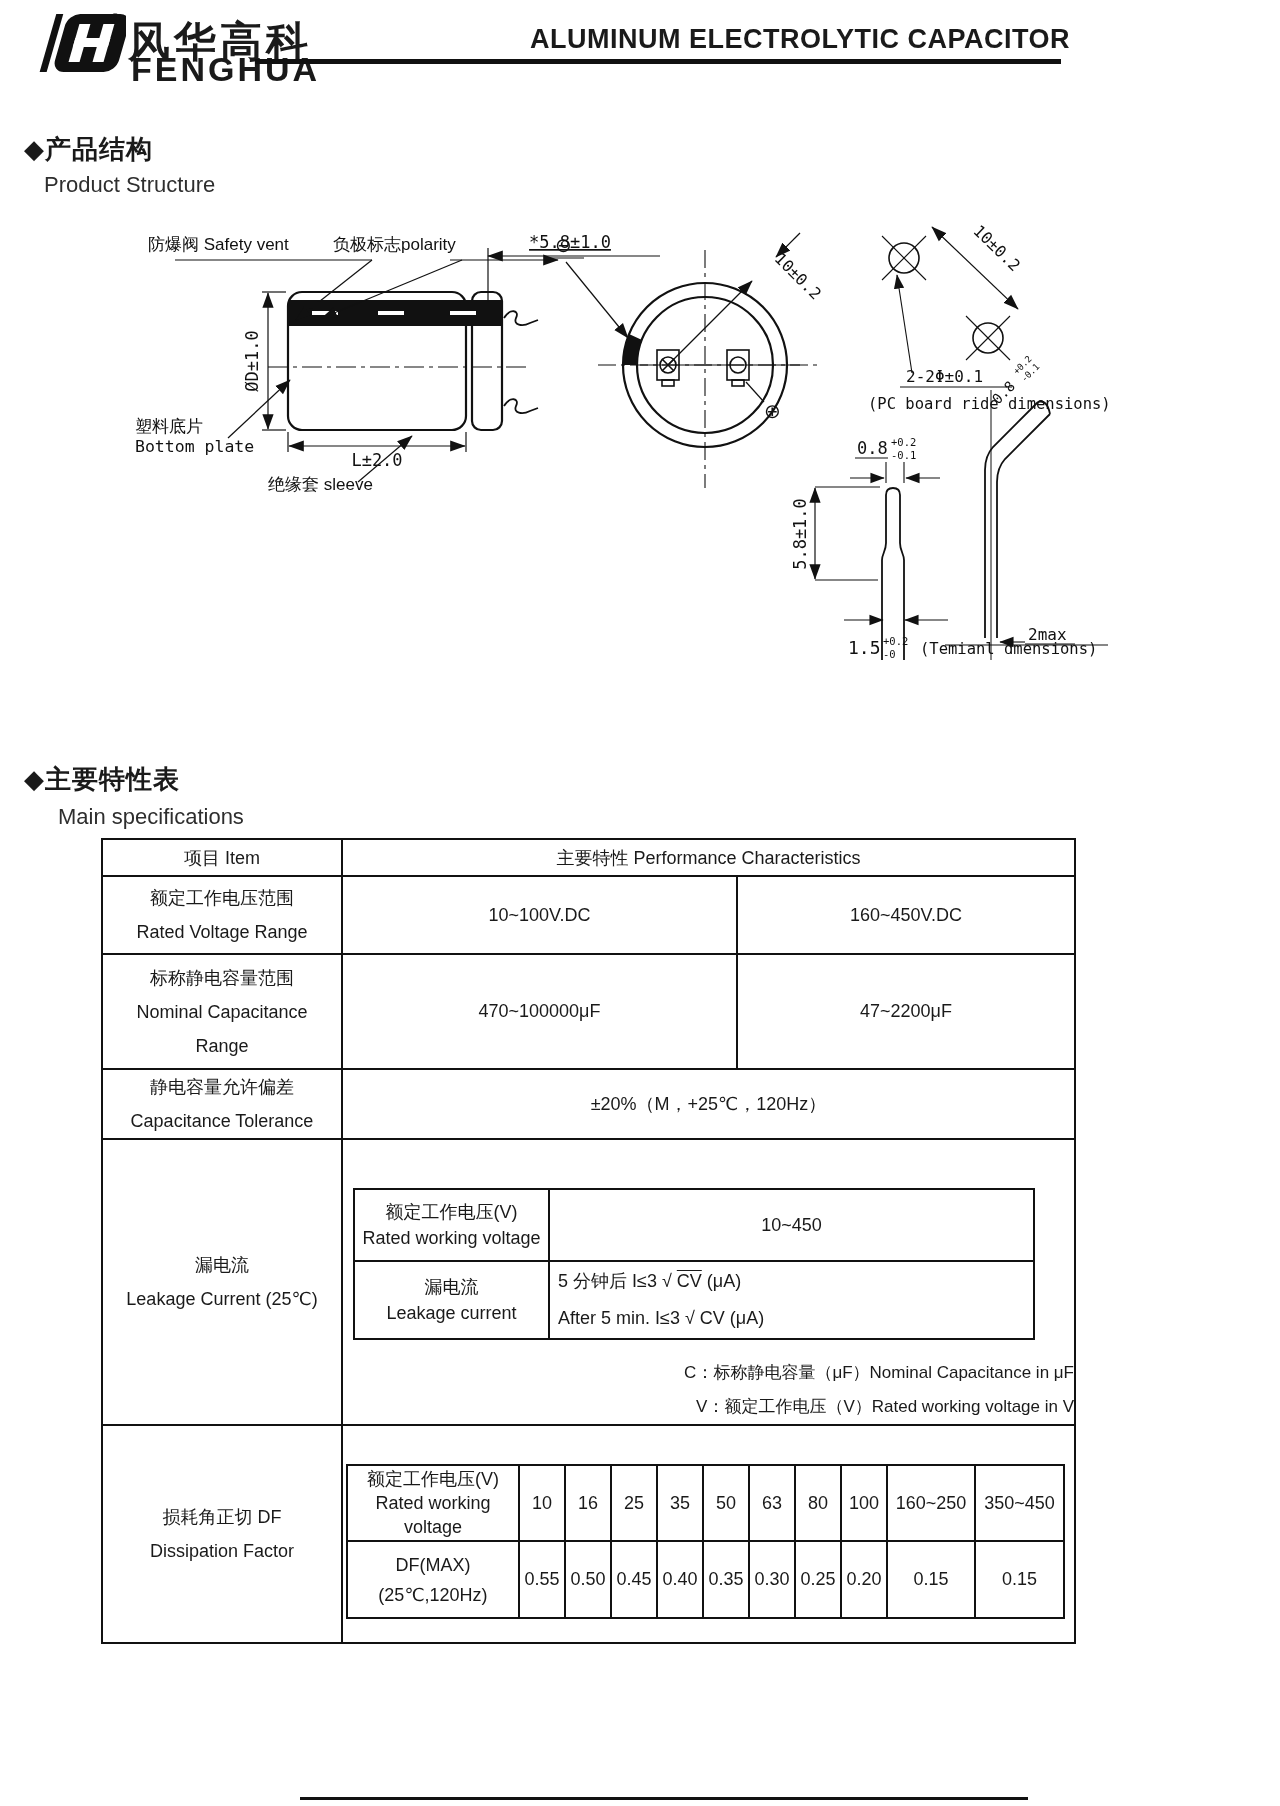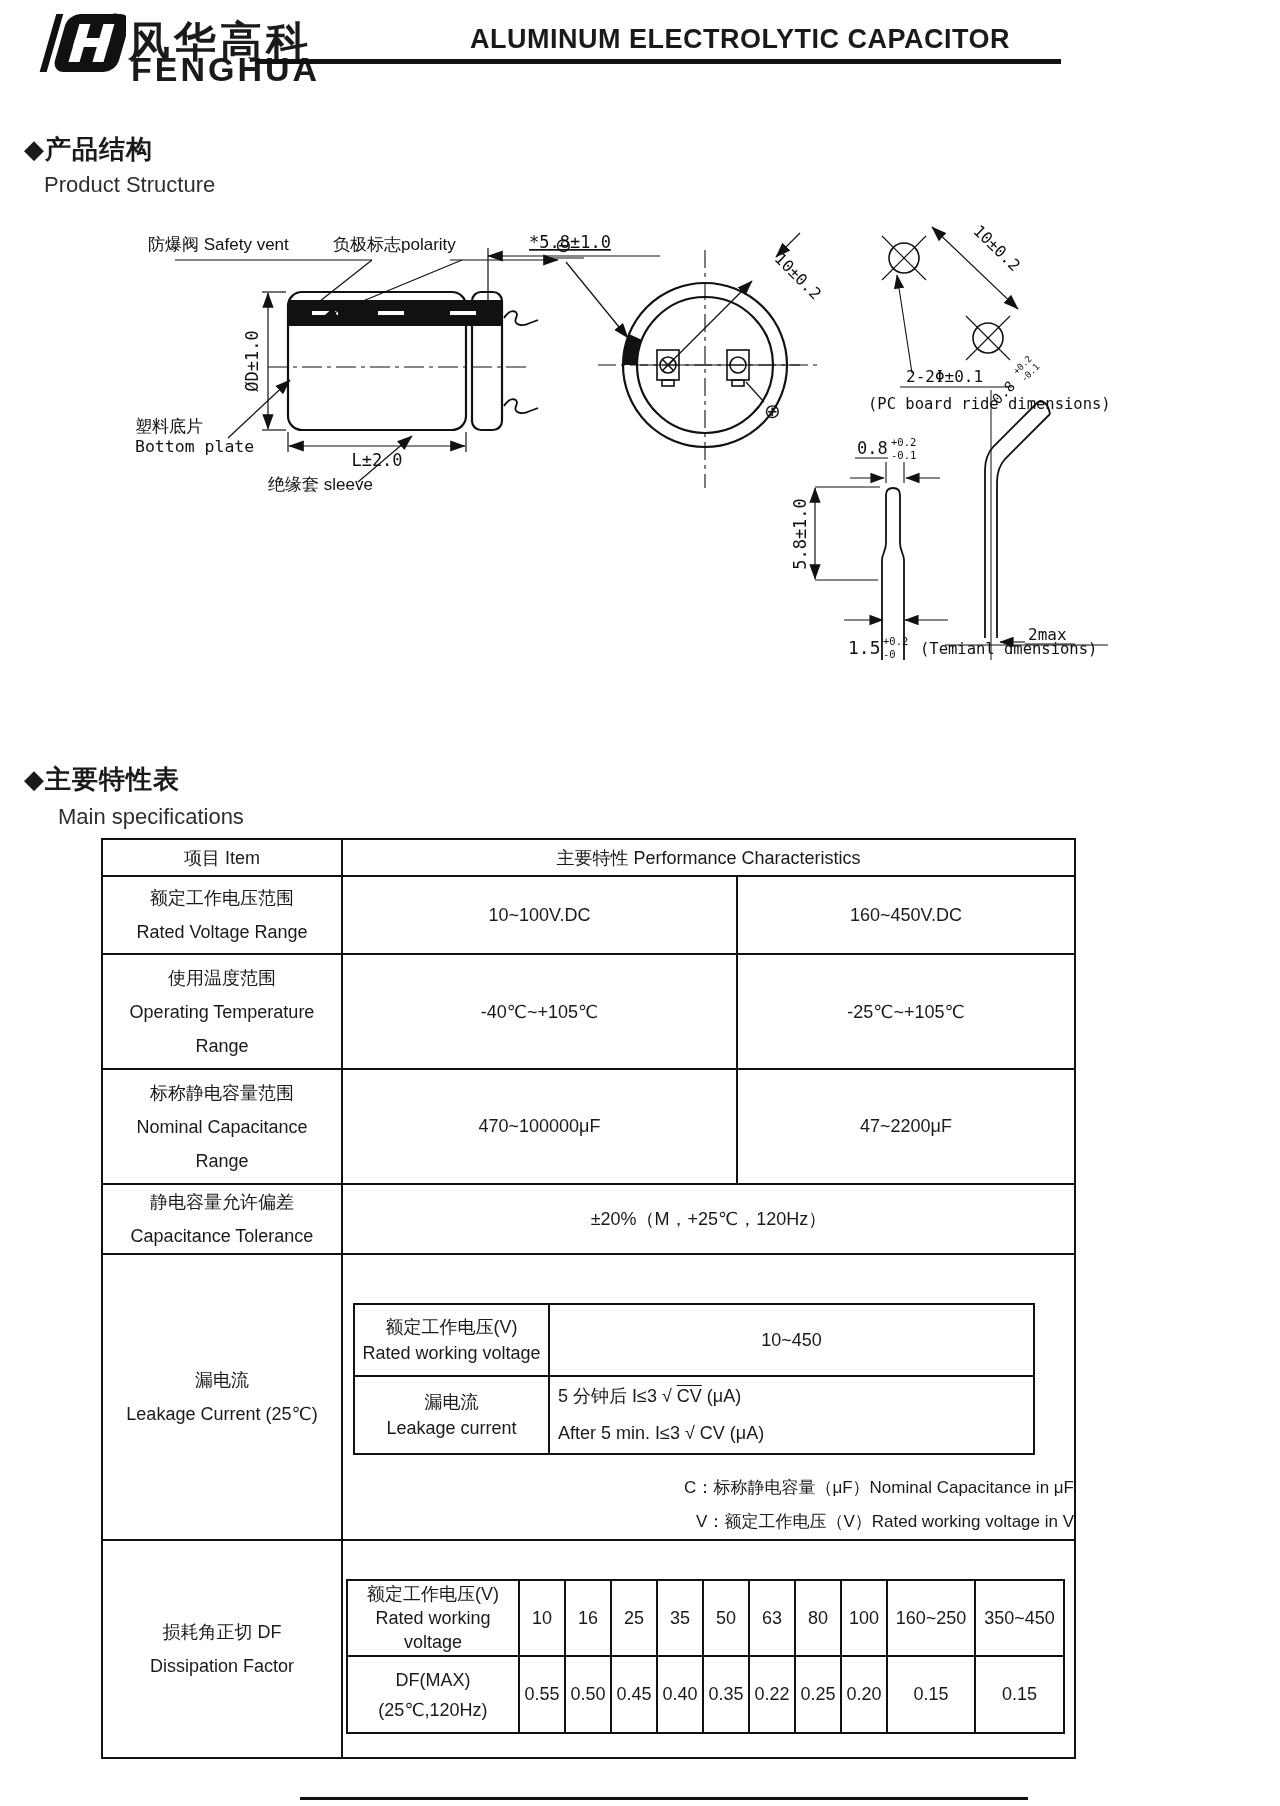--- a/index.html
+++ b/index.html
@@ -2,21 +2,21 @@
 <html><head>
 <meta charset="utf-8">
 <style>
   html,body{margin:0;padding:0;background:#9a9a9a;}
   .page{position:relative;width:1280px;height:1806px;background:#ffffff;margin:0 auto;
         font-family:"Liberation Sans","DejaVu Sans",sans-serif;color:#1a1a1a;overflow:hidden;}
   .abs{position:absolute;}
   
   .brand-cn{left:128px;top:14px;font-size:42px;font-weight:bold;letter-spacing:4px;}
   .brand-en{left:131px;top:50px;font-size:34px;font-weight:bold;letter-spacing:3px;}
-  .doc-title{left:470px;top:24px;width:600px;text-align:left;font-size:27px;font-weight:bold;letter-spacing:.5px;}
+  .doc-title{left:470px;top:24px;width:600px;text-align:right;font-size:27px;font-weight:bold;letter-spacing:.5px;}
   .title-rule{left:255px;top:59px;width:806px;height:5px;background:#111;}
   
   .h-cn{font-size:26px;font-weight:bold;letter-spacing:1px;}
   .h-en{font-size:22px;color:#2e2e2e;}
   .s1-cn{left:24px;top:132px;} .s1-en{left:44px;top:172px;}
   .s2-cn{left:24px;top:762px;} .s2-en{left:58px;top:804px;}
   
   .draw{left:100px;top:190px;}
   .cad{font-family:"DejaVu Sans Mono","Liberation Mono",monospace;}
   .cjk{font-family:"Liberation Sans","DejaVu Sans",sans-serif;}
@@ -211,29 +211,20 @@
         <tr style="height:78px">
           <td class="item-cell">
             <div>额定工作电压范围</div>
             <div>Rated Voltage Range</div>
           </td>
           <td>10~100V.DC</td>
           <td>160~450V.DC</td>
         </tr>
         <tr style="height:115px">
           <td class="item-cell">
-            <div>使用温度范围</div>
-            <div>Operating Temperature</div>
-            <div>Range</div>
-          </td>
-          <td>-40℃~+105℃</td>
-          <td>-25℃~+105℃</td>
-        </tr>
-        <tr style="height:115px">
-          <td class="item-cell">
             <div>标称静电容量范围</div>
             <div>Nominal Capacitance</div>
             <div>Range</div>
           </td>
           <td>470~100000μF</td>
           <td>47~2200μF</td>
         </tr>
         <tr style="height:62px">
           <td class="item-cell">
             <div>静电容量允许偏差</div>
@@ -318,21 +309,21 @@
                 <tr style="height:77px">
                   <td class="df-rowlabel">
                     <div>DF(MAX)</div>
                     <div>(25℃,120Hz)</div>
                   </td>
                   <td>0.55</td>
                   <td>0.50</td>
                   <td>0.45</td>
                   <td>0.40</td>
                   <td>0.35</td>
-                  <td>0.22</td>
+                  <td>0.30</td>
                   <td>0.25</td>
                   <td>0.20</td>
                   <td>0.15</td>
                   <td>0.15</td>
                 </tr>
               </tbody>
             </table>
           </td>
         </tr>
       </tbody>

